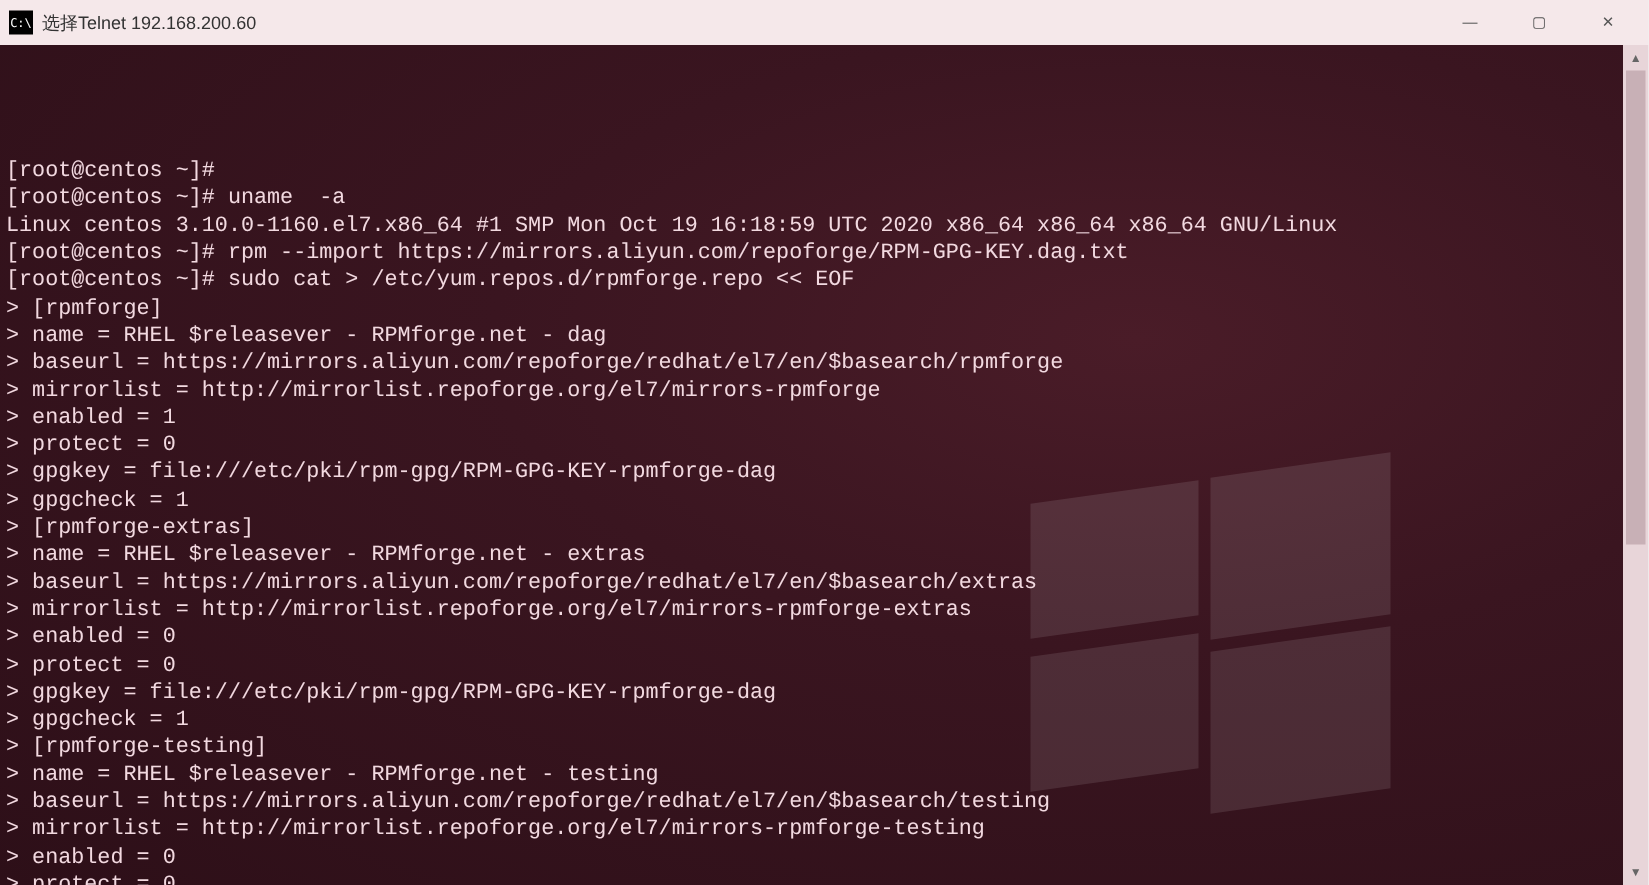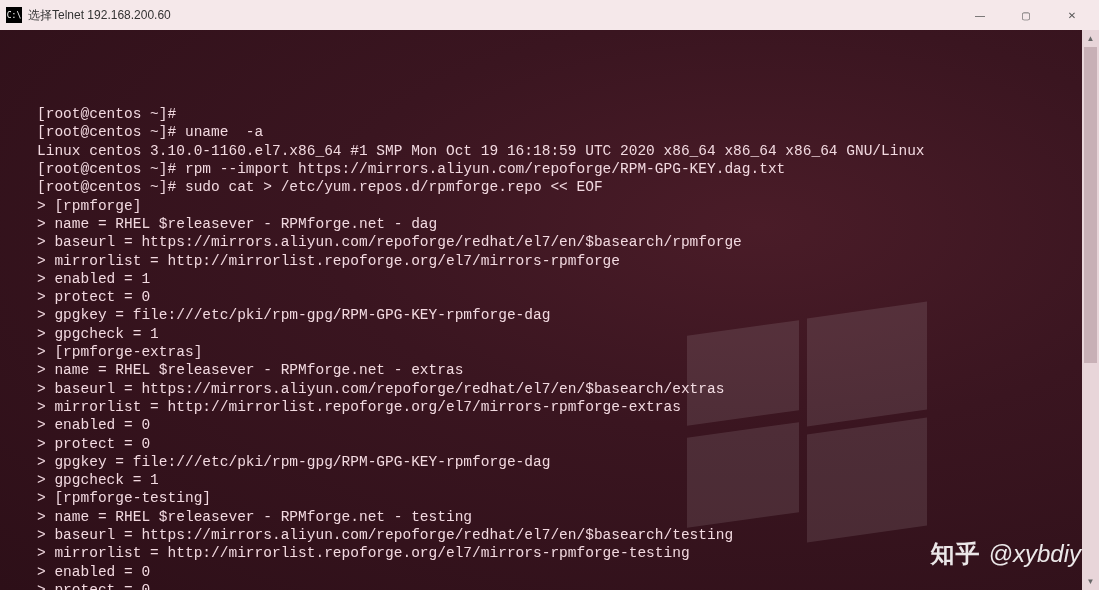--- a/index.html
+++ b/index.html
@@ -42,21 +42,21 @@
     background: radial-gradient(ellipse at 70% 35%, #4a1c28 0%, #3a1520 40%, #2d0f18 100%);
     color: #f2d9e0;
     font-family: "Consolas", "Courier New", monospace;
     font-size: 14.5px;
     line-height: 18.3px;
     padding: 2px 6px 2px 4px;
     white-space: pre;
     overflow: hidden;
     position: relative;
   }
-  .terminal .line { white-space: pre; margin-left: 33px; }
+  .terminal .line { white-space: pre; }
   .scrollbar {
     width: 17px;
     background: #e8d5d9;
     position: relative;
     display:flex; flex-direction:column;
   }
   .scrollbar .sbtn {
     height: 17px; display:flex; align-items:center; justify-content:center;
     color:#666; font-size:8px;
   }
@@ -113,17 +113,13 @@
     
   <div class="line">[root@centos ~]#</div><div class="line">[root@centos ~]# uname  -a</div><div class="line">Linux centos 3.10.0-1160.el7.x86_64 #1 SMP Mon Oct 19 16:18:59 UTC 2020 x86_64 x86_64 x86_64 GNU/Linux</div><div class="line">[root@centos ~]# rpm --import https://mirrors.aliyun.com/repoforge/RPM-GPG-KEY.dag.txt</div><div class="line">[root@centos ~]# sudo cat &gt; /etc/yum.repos.d/rpmforge.repo &lt;&lt; EOF</div><div class="line">&gt; [rpmforge]</div><div class="line">&gt; name = RHEL $releasever - RPMforge.net - dag</div><div class="line">&gt; baseurl = https://mirrors.aliyun.com/repoforge/redhat/el7/en/$basearch/rpmforge</div><div class="line">&gt; mirrorlist = http://mirrorlist.repoforge.org/el7/mirrors-rpmforge</div><div class="line">&gt; enabled = 1</div><div class="line">&gt; protect = 0</div><div class="line">&gt; gpgkey = file:///etc/pki/rpm-gpg/RPM-GPG-KEY-rpmforge-dag</div><div class="line">&gt; gpgcheck = 1</div><div class="line">&gt; [rpmforge-extras]</div><div class="line">&gt; name = RHEL $releasever - RPMforge.net - extras</div><div class="line">&gt; baseurl = https://mirrors.aliyun.com/repoforge/redhat/el7/en/$basearch/extras</div><div class="line">&gt; mirrorlist = http://mirrorlist.repoforge.org/el7/mirrors-rpmforge-extras</div><div class="line">&gt; enabled = 0</div><div class="line">&gt; protect = 0</div><div class="line">&gt; gpgkey = file:///etc/pki/rpm-gpg/RPM-GPG-KEY-rpmforge-dag</div><div class="line">&gt; gpgcheck = 1</div><div class="line">&gt; [rpmforge-testing]</div><div class="line">&gt; name = RHEL $releasever - RPMforge.net - testing</div><div class="line">&gt; baseurl = https://mirrors.aliyun.com/repoforge/redhat/el7/en/$basearch/testing</div><div class="line">&gt; mirrorlist = http://mirrorlist.repoforge.org/el7/mirrors-rpmforge-testing</div><div class="line">&gt; enabled = 0</div><div class="line">&gt; protect = 0</div></div>
   <div class="scrollbar">
     <div class="sbtn">▲</div>
     <div class="track">
       <div class="thumb"></div>
     </div>
     <div class="sbtn">▼</div>
   </div>
 
-  <div class="watermark">
-    <span class="zhihu">知乎</span>
-    <span>@xybdiy</span>
-  </div>
 </div>
 
 </body></html>

